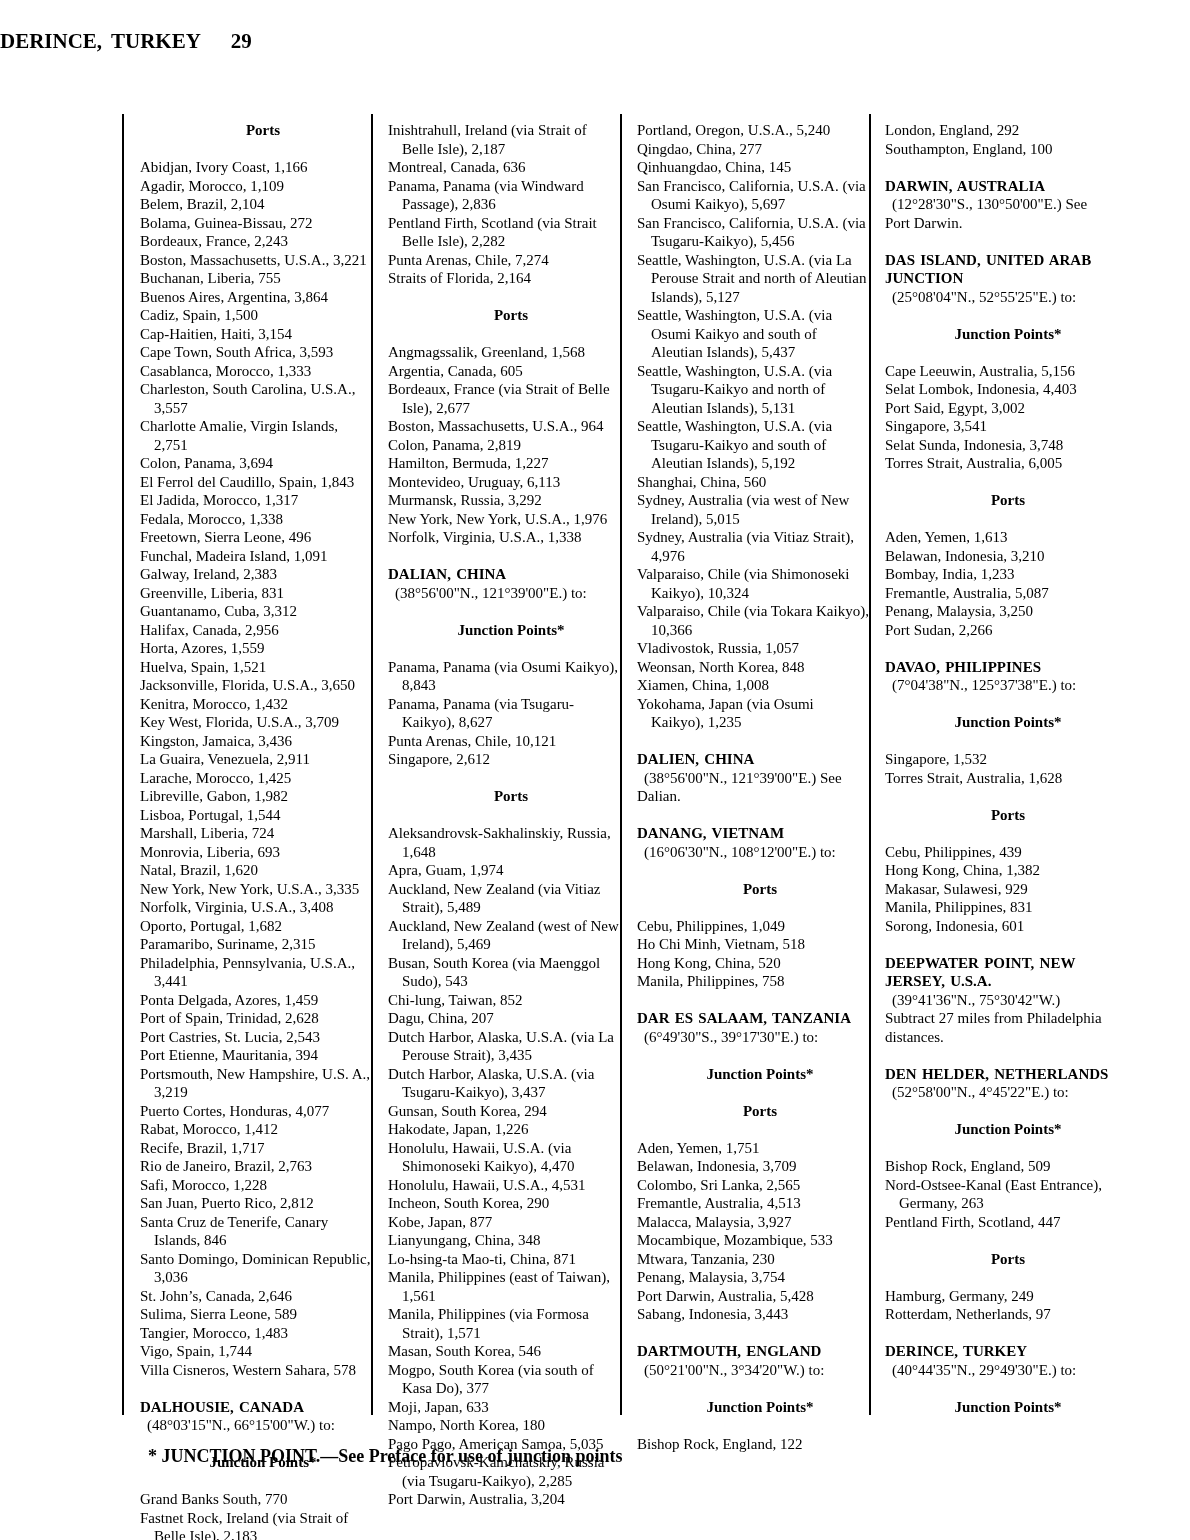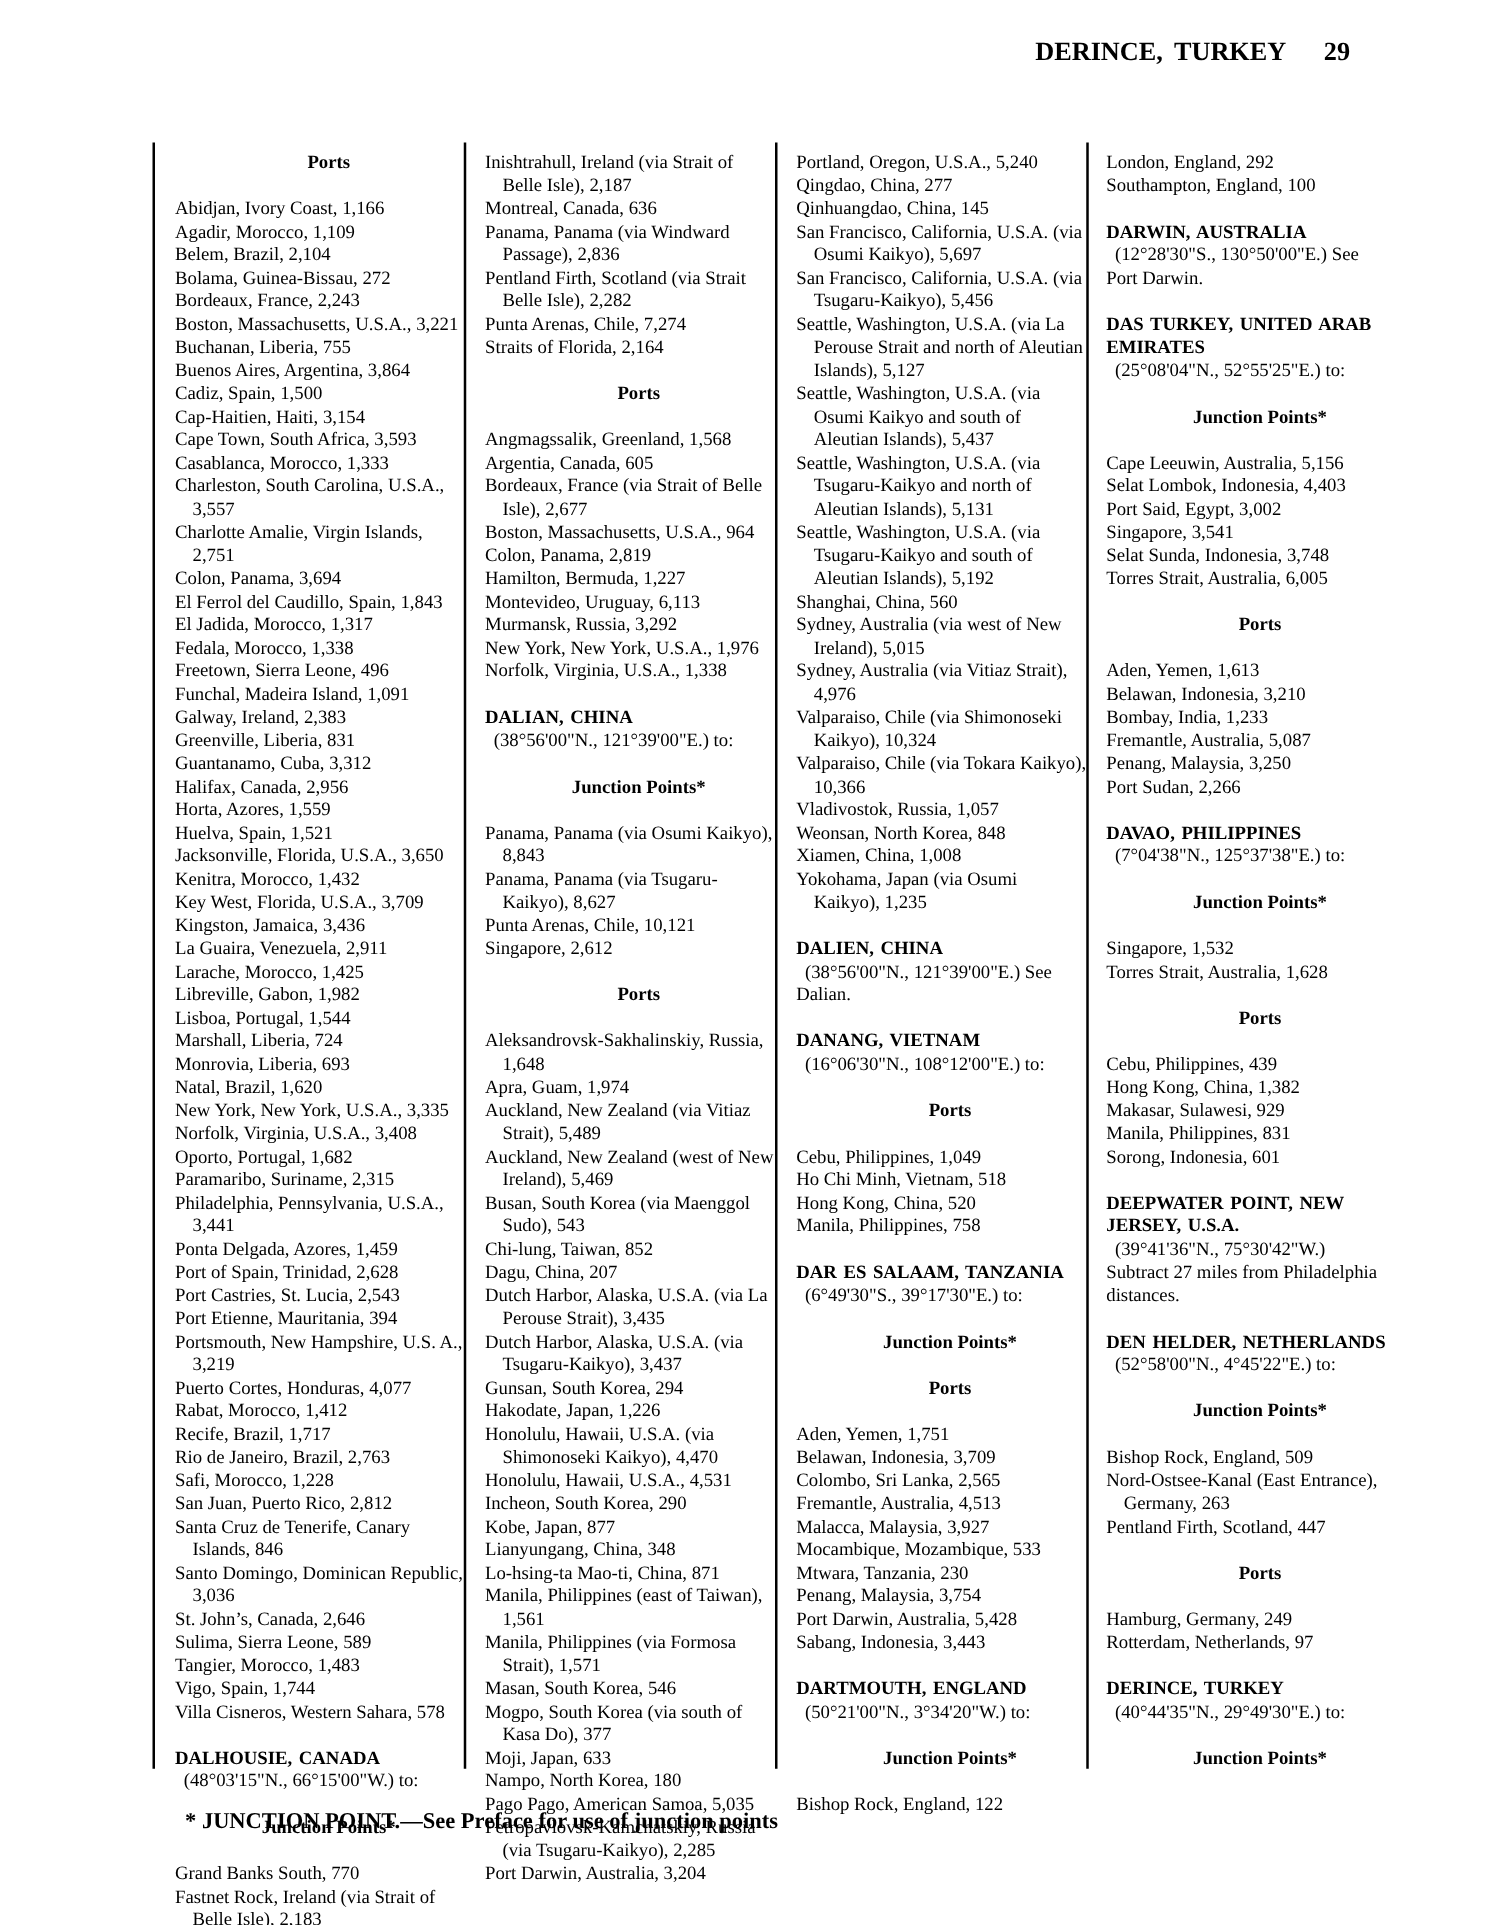--- a/index.html
+++ b/index.html
@@ -4,21 +4,21 @@
 <style>
   html, body { margin:0; padding:0; }
   body {
     width:1190px; height:1540px; position:relative;
     background:#ffffff; color:#000000;
     font-family:"Liberation Serif", serif;
     overflow:hidden;
   }
   .running-header {
     position:absolute; top:29px; left:0; width:1080px;
-    text-align:right; font-weight:bold; font-size:21px;
+    text-align:left; font-weight:bold; font-size:21px;
     word-spacing:4px; white-space:nowrap;
   }
   .running-header .pageno { margin-left:30px; }
   .rule { position:absolute; top:114px; height:1301px; width:2px; background:#000000; }
   .rule-1 { left:122px; }
   .rule-2 { left:371px; }
   .rule-3 { left:620px; }
   .rule-4 { left:869px; }
   .col {
     position:absolute; top:121px; width:233px;
@@ -260,21 +260,21 @@
         <div class="entries">
           <div class="entry">London, England, 292</div>
           <div class="entry">Southampton, England, 100</div>
         </div>
         <div class="section">
           <div class="section-title">DARWIN, AUSTRALIA</div>
           <div class="coords">(12°28'30"S., 130°50'00"E.)  See</div>
           <div class="note">Port Darwin.</div>
         </div>
         <div class="section">
-          <div class="section-title">DAS TURKEY, UNITED ARAB EMIRATES</div>
+          <div class="section-title">DAS ISLAND, UNITED ARAB JUNCTION</div>
           <div class="coords">(25°08'04"N., 52°55'25"E.) to:</div>
         </div>
         <div class="subhead">Junction Points*</div>
         <div class="entries">
           <div class="entry">Cape Leeuwin, Australia, 5,156</div>
           <div class="entry">Selat Lombok, Indonesia, 4,403</div>
           <div class="entry">Port Said, Egypt, 3,002</div>
           <div class="entry">Singapore, 3,541</div>
           <div class="entry">Selat Sunda, Indonesia, 3,748</div>
           <div class="entry">Torres Strait, Australia, 6,005</div>

